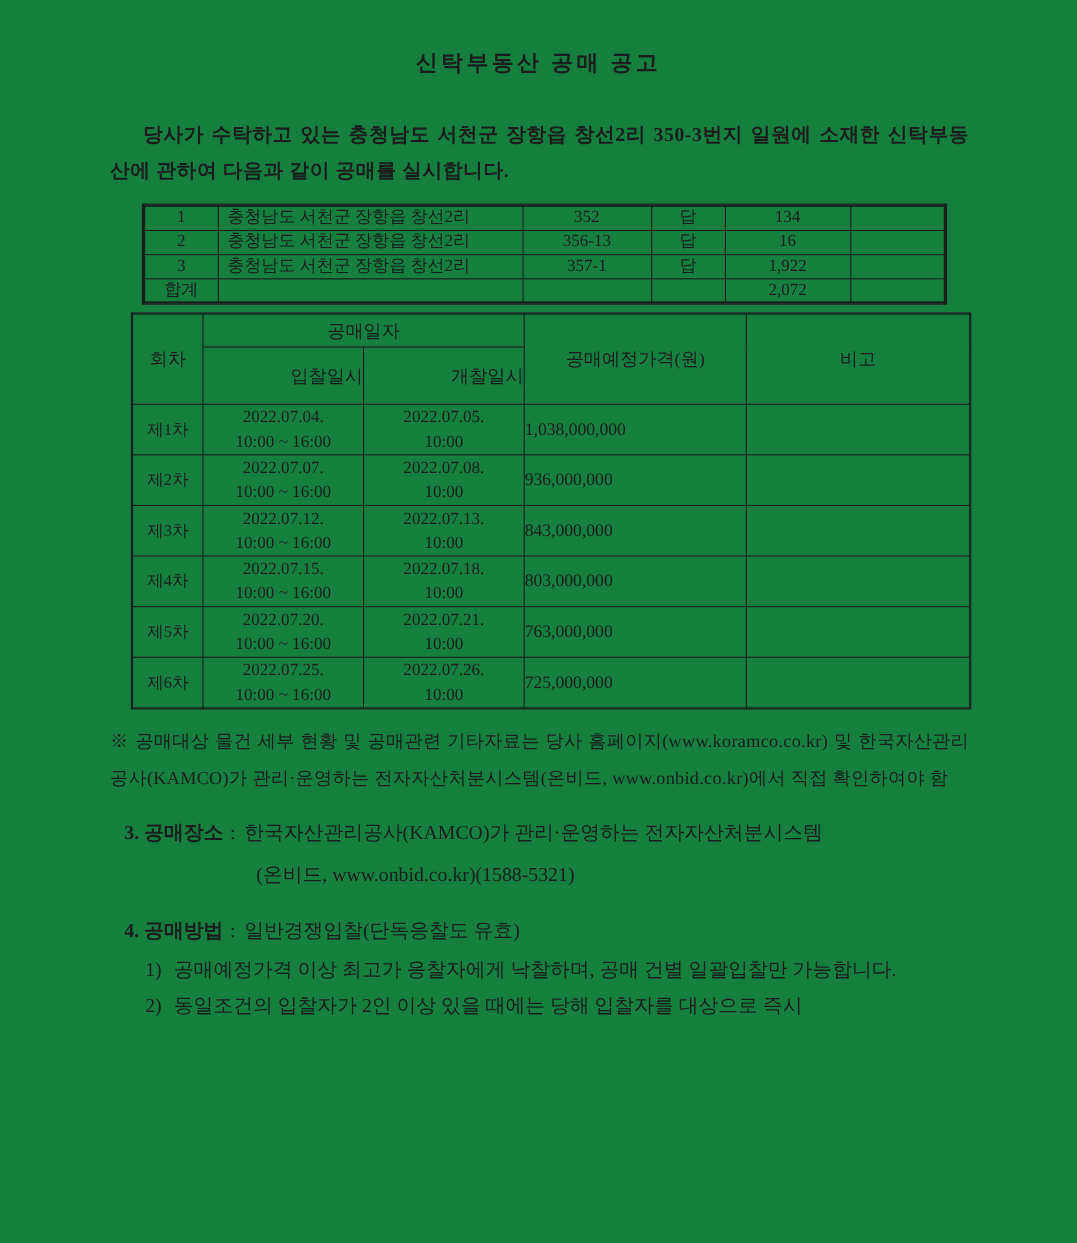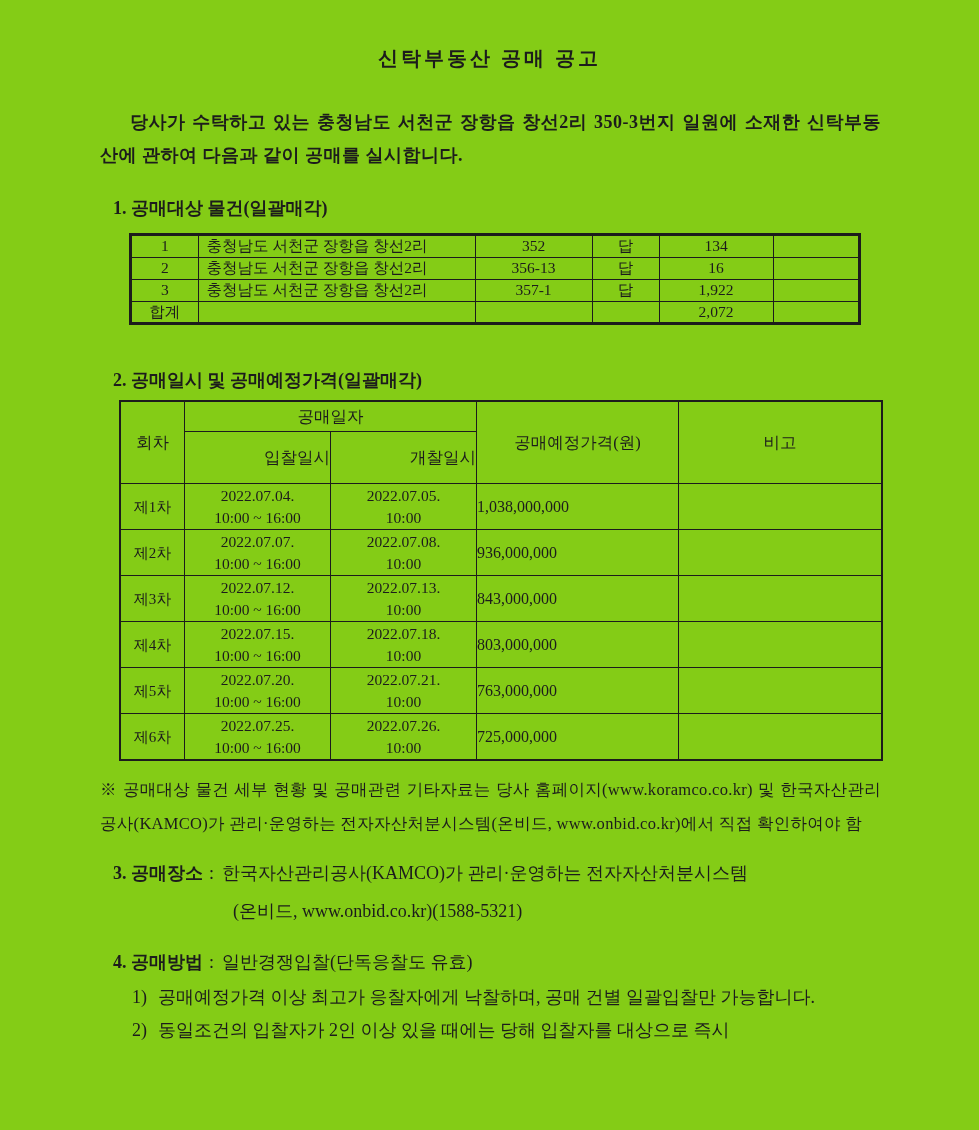--- a/index.html
+++ b/index.html
@@ -1,21 +1,21 @@
 <!DOCTYPE html>
 <html><head>
 <meta charset="utf-8">
 <style>
   * { box-sizing: border-box; }
   html, body { margin: 0; padding: 0; background: #ffffff; }
   .page {
     position: relative;
     width: 979px;
     height: 1130px;
-    background: #84cc16;
+    background: #15803d;
     color: #1c1c1c;
     font-family: "Liberation Serif", "DejaVu Serif", serif;
     overflow: hidden;
   }
   .doc-title {
     margin: 0;
     padding-top: 44px;
     text-align: center;
     font-size: 20px;
     font-weight: bold;
@@ -118,21 +118,20 @@
 </style>
 </head>
 <body>
 
 <div class="page">
 
   <h1 class="doc-title">신탁부동산 공매 공고</h1>
 
   <p class="intro">당사가 수탁하고 있는 충청남도 서천군 장항읍 창선2리 350-3번지 일원에 소재한 신탁부동산에 관하여 다음과 같이 공매를 실시합니다.</p>
 
-  <div class="sec-heading h1">1. 공매대상 물건(일괄매각)</div>
 
   <table class="tbl1">
     <colgroup>
       <col style="width:67px">
         <col style="width:277px">
         <col style="width:117px">
       <col style="width:67px">
         <col style="width:114px">
         <col style="width:86px">
     </colgroup>
@@ -165,21 +164,20 @@
       <td>합계</td>
       <td class="loc"></td>
       <td></td>
       <td></td>
       <td>2,072</td>
       <td></td>
     </tr>
   </tbody>
     </table>
 
-  <div class="sec-heading h2">2. 공매일시 및 공매예정가격(일괄매각)</div>
 
   <table class="tbl2">
     <colgroup>
       <col style="width:64px">
         <col style="width:146px">
         <col style="width:146px">
       <col style="width:202px">
         <col style="width:203px">
     </colgroup>
     <tbody>

